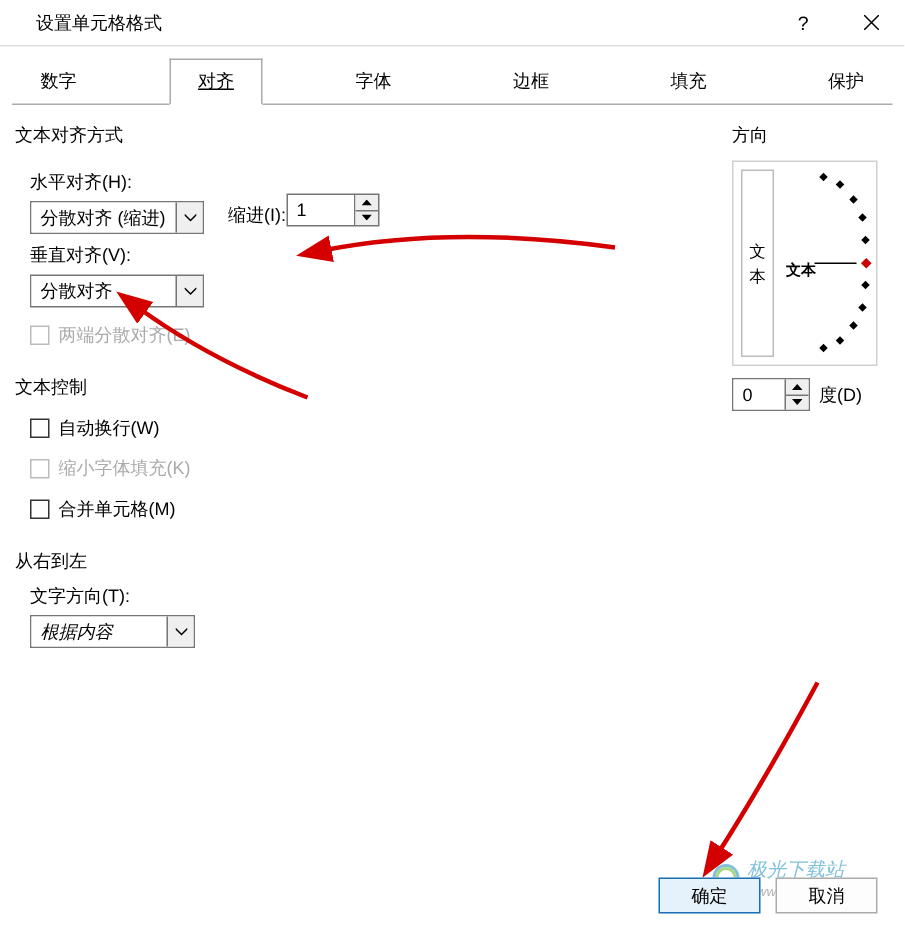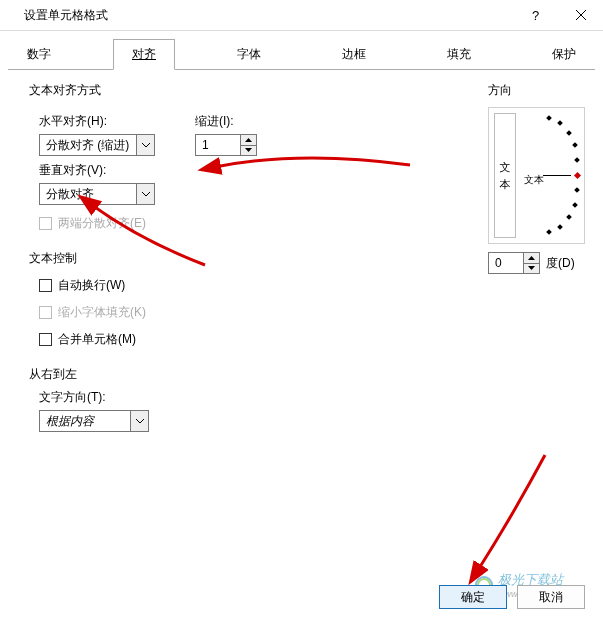--- a/index.html
+++ b/index.html
@@ -7,46 +7,46 @@
 .titlebar { height: 30px; display: flex; align-items: center; padding-left: 24px; position: relative; }
 .titlebar-title { font-size: 12px; }
 .win-btns { position: absolute; right: 0; top: 0; display: flex; }
 .win-btn { width: 45px; height: 30px; display: flex; align-items: center; justify-content: center; font-size: 13px; }
 .win-btn svg { width: 10px; height: 10px; }
 .divider-top { border-bottom: 1px solid #ddd; }
 .tabs { display: flex; padding: 8px 8px 0 8px; position: relative; justify-content: space-between; }
 .tab { padding: 6px 18px; font-size: 12px; border: 1px solid transparent; position: relative; }
 .tab.active { border: 1px solid #ababab; border-bottom: 1px solid #fff; background: #fff; z-index: 2; text-decoration: underline; }
 .tab-underline { position: absolute; left: 8px; right: 8px; bottom: 0; height: 1px; background: #ababab; }
-.content { padding: 12px 18px 0 29px; position: relative; }
+.content { padding: 12px 18px 0 10px; position: relative; }
 .left-col { width: 380px; }
 .section-label { font-size: 12px; margin-bottom: 8px; }
 .field-label { font-size: 12px; margin-left: 10px; margin-bottom: 4px; margin-top: 6px; }
 .combo { display: inline-flex; border: 1px solid #767676; height: 22px; margin-left: 10px; }
 .combo-input { border: none; padding: 0 6px; width: 96px; font-size: 12px; outline: none; }
 .combo-btn { width: 18px; border-left: 1px solid #767676; display: flex; align-items: center; justify-content: center; background: #efefef; }
 .combo-btn svg { width: 8px; height: 8px; }
 .row-indent { display: flex; align-items: flex-end; gap: 16px; }
-.indent-group { display: flex; flex-direction: column; margin-left: 24px; }
+.indent-group { display: flex; flex-direction: row; }
 .spinner { display: inline-flex; border: 1px solid #767676; height: 22px; margin-left: 0; }
 .spinner-input { border: none; width: 44px; padding: 0 6px; font-size: 12px; outline: none; }
 .spinner-btns { width: 16px; display: flex; flex-direction: column; border-left: 1px solid #767676; }
 .spinner-btn { flex: 1; display: flex; align-items: center; justify-content: center; background: #efefef; }
 .spinner-btn + .spinner-btn { border-top: 1px solid #767676; }
 .spinner-btn svg { width: 7px; height: 4px; }
 .check-row { display: flex; align-items: center; gap: 6px; margin-left: 10px; margin-top: 10px; }
 .check { width: 13px; height: 13px; border: 1px solid #333; }
 .check.disabled { border-color: #bbb; }
 .check-label { font-size: 12px; }
 .check-label.disabled { color: #aaa; }
 .section-title { font-size: 12px; margin-top: 18px; margin-bottom: 2px; }
 .right-col { position: absolute; right: 18px; top: 12px; width: 97px; }
 .dir-box { border: 1px solid #d0d0d0; width: 97px; height: 137px; position: relative; margin-top: 6px; }
 .dir-vertical { position: absolute; left: 5px; top: 5px; width: 22px; bottom: 5px; border: 1px solid #bcbcbc; display: flex; flex-direction: column; align-items: center; justify-content: center; gap: 2px; font-size: 11px; }
-.dir-dial { position: absolute; left: 30px; top: 5px; right: 5px; bottom: 5px; }
+.dir-dial { position: absolute; left: 30px; top: 5px; right: 5px; bottom: 5px; font-weight: bold; }
 .dot { position: absolute; width: 4px; height: 4px; background: #000; transform: rotate(45deg); }
 .dot.sel { background: #c00; width: 5px; height: 5px; }
 .dial-center { position: absolute; left: 5px; top: 60px; font-size: 10px; }
 .dial-line { position: absolute; left: 24px; top: 62px; width: 28px; height: 1px; background: #000; }
 .deg-row { display: flex; align-items: center; gap: 6px; margin-top: 8px; }
 .deg-label { font-size: 12px; }
 .footer { position: absolute; bottom: 12px; right: 18px; display: flex; gap: 10px; }
 .btn { width: 68px; height: 24px; border: 1px solid #ababab; background: #fdfdfd; display: flex; align-items: center; justify-content: center; font-size: 12px; }
 .btn.primary { border: 1px solid #1a6fb5; background: #e5f1fb; }
 .arrow-overlay { position: absolute; pointer-events: none; }

